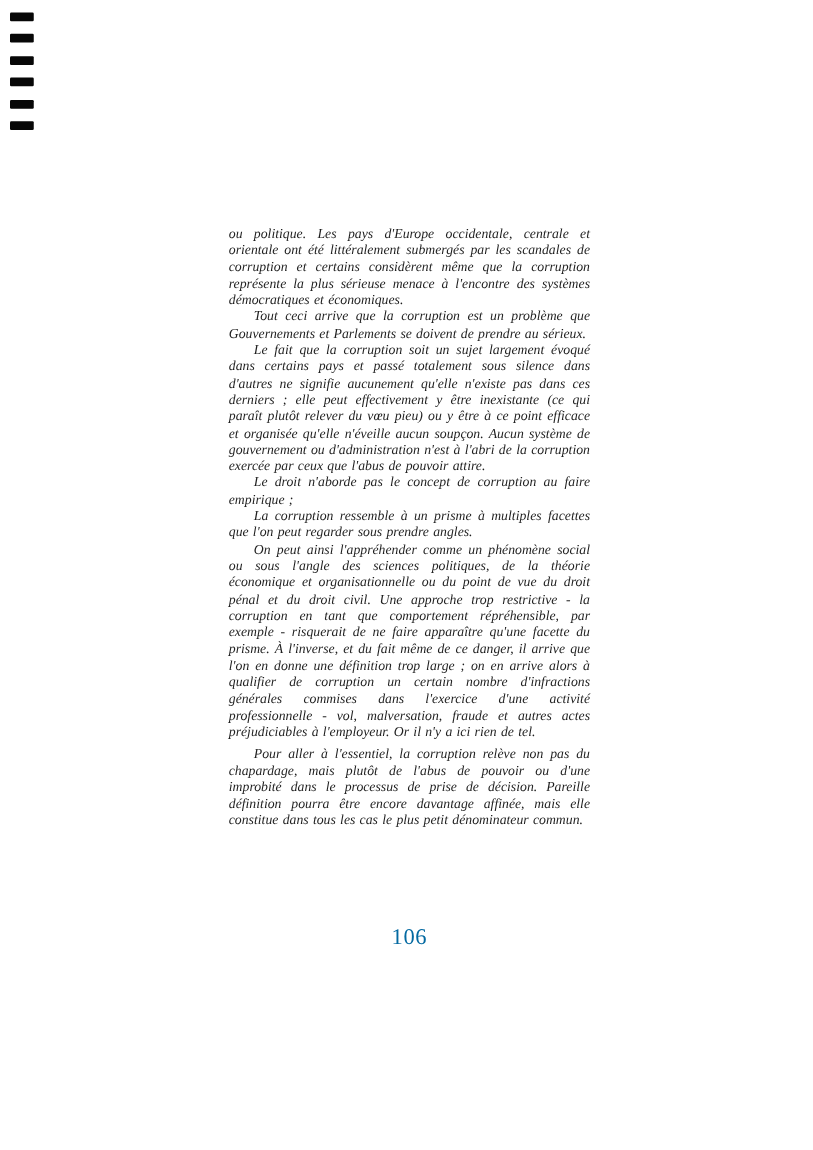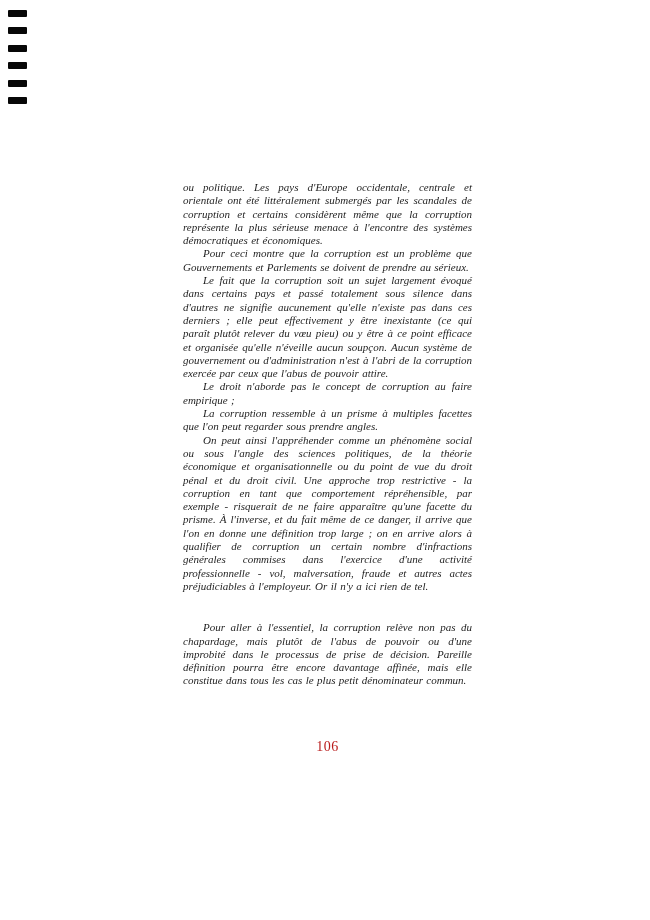--- a/index.html
+++ b/index.html
@@ -48,51 +48,51 @@
     font-size: 11px;
     line-height: 13.3px;
     text-align: justify;
     color: #1e1e1e;
     word-spacing: 0.06em;
   }
   .para.indent {
     text-indent: 20px;
   }
   .para.space-before {
-    margin-top: 28px;
+    margin-top: 4px;
   }
   .page-number {
     position: absolute;
     left: 183px;
     top: 739px;
     width: 289px;
     text-align: center;
     font-style: normal;
-    font-size: 14px;
+    font-size: 18px;
     letter-spacing: 0.5px;
-    color: #b91c1c;
+    color: #0369a1;
   }
 </style>
 </head>
 <body>
 
 <div class="page">
 
   <div class="scan-marks">
       <div class="scan-mark" style="top: 10px; background: rgb(7, 7, 7);"></div>
       <div class="scan-mark" style="top: 27.4px; background: rgb(7, 7, 7);"></div>
       <div class="scan-mark" style="top: 44.8px; background: rgb(7, 7, 7);"></div>
       <div class="scan-mark" style="top: 62.2px; background: rgb(7, 7, 7);"></div>
       <div class="scan-mark" style="top: 79.6px; background: rgb(7, 7, 7);"></div>
       <div class="scan-mark" style="top: 97px; background: rgb(7, 7, 7);"></div>
     </div>
 
   <main class="text-block">
     <p class="para">ou politique. Les pays d'Europe occidentale, centrale et orientale ont été littéralement submergés par les scandales de corruption et certains considèrent même que la corruption représente la plus sérieuse menace à l'encontre des systèmes démocratiques et économiques.</p>
-    <p class="para indent">Pour ceci montre que la corruption est un problème que Gouvernements et Parlements se doivent de prendre au sérieux.</p>
+    <p class="para indent">Tout ceci arrive que la corruption est un problème que Gouvernements et Parlements se doivent de prendre au sérieux.</p>
     <p class="para indent">Le fait que la corruption soit un sujet largement évoqué dans certains pays et passé totalement sous silence dans d'autres ne signifie aucunement qu'elle n'existe pas dans ces derniers ; elle peut effectivement y être inexistante (ce qui paraît plutôt relever du vœu pieu) ou y être à ce point efficace et organisée qu'elle n'éveille aucun soupçon. Aucun système de gouvernement ou d'administration n'est à l'abri de la corruption exercée par ceux que l'abus de pouvoir attire.</p>
     <p class="para indent">Le droit n'aborde pas le concept de corruption au faire empirique ;</p>
     <p class="para indent">La corruption ressemble à un prisme à multiples facettes que l'on peut regarder sous prendre angles.</p>
     <p class="para indent">On peut ainsi l'appréhender comme un phénomène social ou sous l'angle des sciences politiques, de la théorie économique et organisationnelle ou du point de vue du droit pénal et du droit civil. Une approche trop restrictive - la corruption en tant que comportement répréhensible, par exemple - risquerait de ne faire apparaître qu'une facette du prisme. À l'inverse, et du fait même de ce danger, il arrive que l'on en donne une définition trop large ; on en arrive alors à qualifier de corruption un certain nombre d'infractions générales commises dans l'exercice d'une activité professionnelle - vol, malversation, fraude et autres actes préjudiciables à l'employeur. Or il n'y a ici rien de tel.</p>
     <p class="para indent space-before">Pour aller à l'essentiel, la corruption relève non pas du chapardage, mais plutôt de l'abus de pouvoir ou d'une improbité dans le processus de prise de décision. Pareille définition pourra être encore davantage affinée, mais elle constitue dans tous les cas le plus petit dénominateur commun.</p>
   </main>
 
   <div class="page-number">106</div>
 
 </div>

